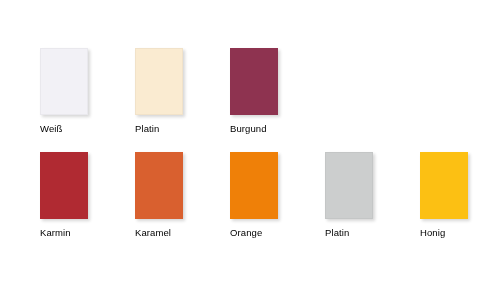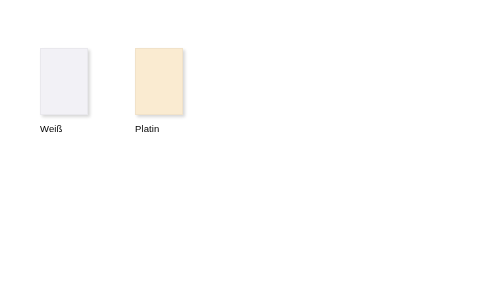--- a/index.html
+++ b/index.html
@@ -67,14 +67,40 @@
 <div id="swatch-palette">
   <div class="palette-row" id="row-0">
       <div class="swatch-cell">
         <div class="swatch-chip has-outline" title="Weiß" style="background: rgb(242, 241, 246);"></div>
         <div class="swatch-label">Weiß</div>
       </div>
       <div class="swatch-cell">
         <div class="swatch-chip has-outline" title="Beige" style="background: rgb(250, 235, 209);"></div>
         <div class="swatch-label">Platin</div>
       </div>
+      <div class="swatch-cell">
+        <div class="swatch-chip" title="Burgund" style="background: rgb(142, 51, 80);"></div>
+        <div class="swatch-label">Burgund</div>
+      </div>
+    </div>
+  <div class="palette-row" id="row-1">
+      <div class="swatch-cell">
+        <div class="swatch-chip" title="Karmin" style="background: rgb(176, 42, 50);"></div>
+        <div class="swatch-label">Karmin</div>
+      </div>
+      <div class="swatch-cell">
+        <div class="swatch-chip" title="Karamel" style="background: rgb(217, 96, 47);"></div>
+        <div class="swatch-label">Karamel</div>
+      </div>
+      <div class="swatch-cell">
+        <div class="swatch-chip" title="Orange" style="background: rgb(239, 128, 8);"></div>
+        <div class="swatch-label">Orange</div>
+      </div>
+      <div class="swatch-cell">
+        <div class="swatch-chip has-outline" title="Platin" style="background: rgb(204, 206, 206);"></div>
+        <div class="swatch-label">Platin</div>
+      </div>
+      <div class="swatch-cell">
+        <div class="swatch-chip" title="Honig" style="background: rgb(252, 192, 19);"></div>
+        <div class="swatch-label">Honig</div>
+      </div>
     </div>
 </div>
 
 </body></html>

